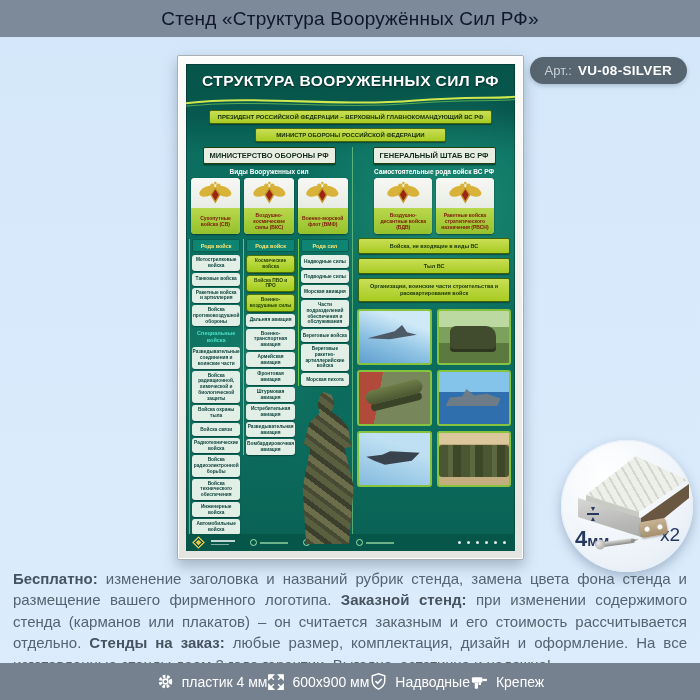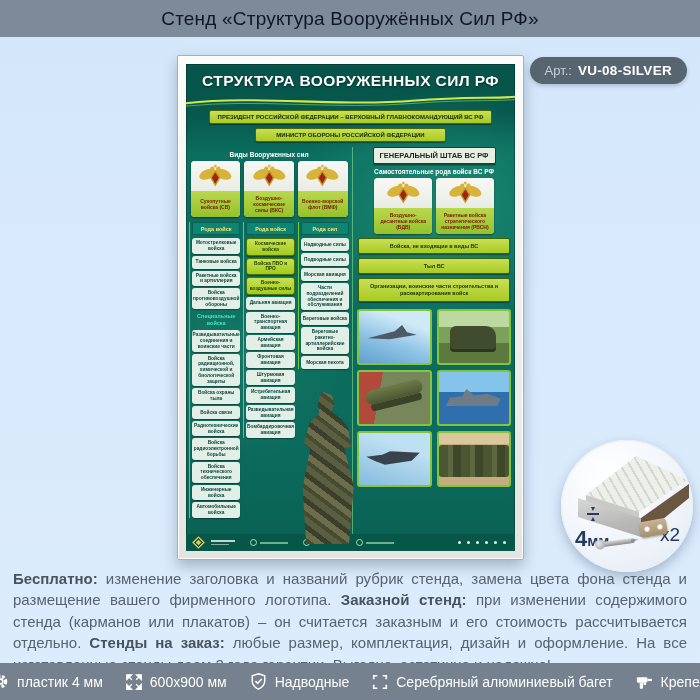--- a/index.html
+++ b/index.html
@@ -104,21 +104,21 @@
   .screw::after{content:"";position:absolute;right:-4px;top:1px;width:8px;height:3px;background:#8a8a88;clip-path:polygon(0 0,100% 50%,0 100%);}
   .bracket{position:absolute;right:26px;top:80px;width:27px;height:16px;background:linear-gradient(#c8b494,#a5906e);border-radius:3px;transform:rotate(-10deg);box-shadow:0 1px 2px rgba(0,0,0,.3);}
   .bracket::before,.bracket::after{content:"";position:absolute;top:5px;width:6px;height:6px;border-radius:50%;background:radial-gradient(#fdfdfc 40%,#8d7a5c);}
   .bracket::before{left:4px;} .bracket::after{right:4px;}
 
   
   .desc{position:absolute;left:13px;right:13px;top:568px;color:#566370;font-size:15px;line-height:1.43;text-align:justify;}
   .desc b{color:#47545f;}
 
   
-  .specsbar{position:absolute;left:0;right:0;bottom:0;height:37px;background:#75818e;display:flex;align-items:center;justify-content:center;gap:22px;}
+  .specsbar{position:absolute;left:0;right:0;bottom:0;height:37px;background:#75818e;display:flex;align-items:center;justify-content:center;}
   .spec-item{display:flex;align-items:center;gap:7px;color:#fff;font-size:14px;white-space:nowrap;}
   .spec-item svg{display:block;}
 </style>
 </head>
 <body>
 
 <div class="page">
 
   <div class="topbar">
     <div class="topbar-title">Стенд «Структура Вооружённых Сил РФ»</div>
@@ -140,20 +140,21 @@
       </svg>
 
       <div class="p-org">
         <div class="gbox president">ПРЕЗИДЕНТ РОССИЙСКОЙ ФЕДЕРАЦИИ – ВЕРХОВНЫЙ ГЛАВНОКОМАНДУЮЩИЙ ВС РФ</div>
         <div class="gbox minister">МИНИСТР ОБОРОНЫ РОССИЙСКОЙ ФЕДЕРАЦИИ</div>
       </div>
 
       <div class="p-sections">
 
         <div class="sec sec-left">
+          <div class="shead">МИНИСТЕРСТВО ОБОРОНЫ РФ</div>
           <div class="ssub">Виды Вооруженных сил</div>
 
           <div class="cards-row">
 
           <div class="card">
               <div class="card-emblem">
                 <svg viewBox="0 0 40 30">
                   <ellipse cx="11" cy="13" rx="10" ry="5.5" fill="#d9b23a" transform="rotate(-22 11 13)"></ellipse>
                   <ellipse cx="29" cy="13" rx="10" ry="5.5" fill="#d9b23a" transform="rotate(22 29 13)"></ellipse>
                   <circle cx="16.5" cy="6.5" r="2.6" fill="#d9b23a"></circle>
@@ -350,26 +351,20 @@
       <span>600x900 мм</span>
     </div>
     <div class="spec-item">
       <svg width="19" height="19" viewBox="0 0 20 20">
           <path d="M10 1.8 L16.6 4 V9 c0 4.4-3 7.5-6.6 9 C6.4 16.5 3.4 13.4 3.4 9 V4 Z" fill="none" stroke="#fff" stroke-width="1.5"></path>
           <polyline points="6.8,9.6 9.1,11.9 13.4,7.4" fill="none" stroke="#fff" stroke-width="1.6"></polyline>
         </svg>
       <span>Надводные</span>
     </div>
     <div class="spec-item">
-      <svg width="18" height="18" viewBox="0 0 20 20">
-          <path d="M3 7 V3 h4 M13 3 h4 v4 M17 13 v4 h-4 M7 17 H3 v-4" fill="none" stroke="#fff" stroke-width="1.8"></path>
-        </svg>
-      <span>Серебряный алюминиевый багет</span>
-    </div>
-    <div class="spec-item">
       <svg width="19" height="19" viewBox="0 0 20 20">
           <g fill="#fff">
             <rect x="2" y="5.5" width="11" height="5.8" rx="1.2"></rect>
             <rect x="13" y="7.2" width="4.8" height="2.4"></rect>
             <rect x="5" y="11.3" width="3.4" height="6.2" rx="0.9"></rect>
             <rect x="9" y="11.3" width="2.6" height="2.4"></rect>
           </g>
         </svg>
       <span>Крепеж</span>
     </div>

